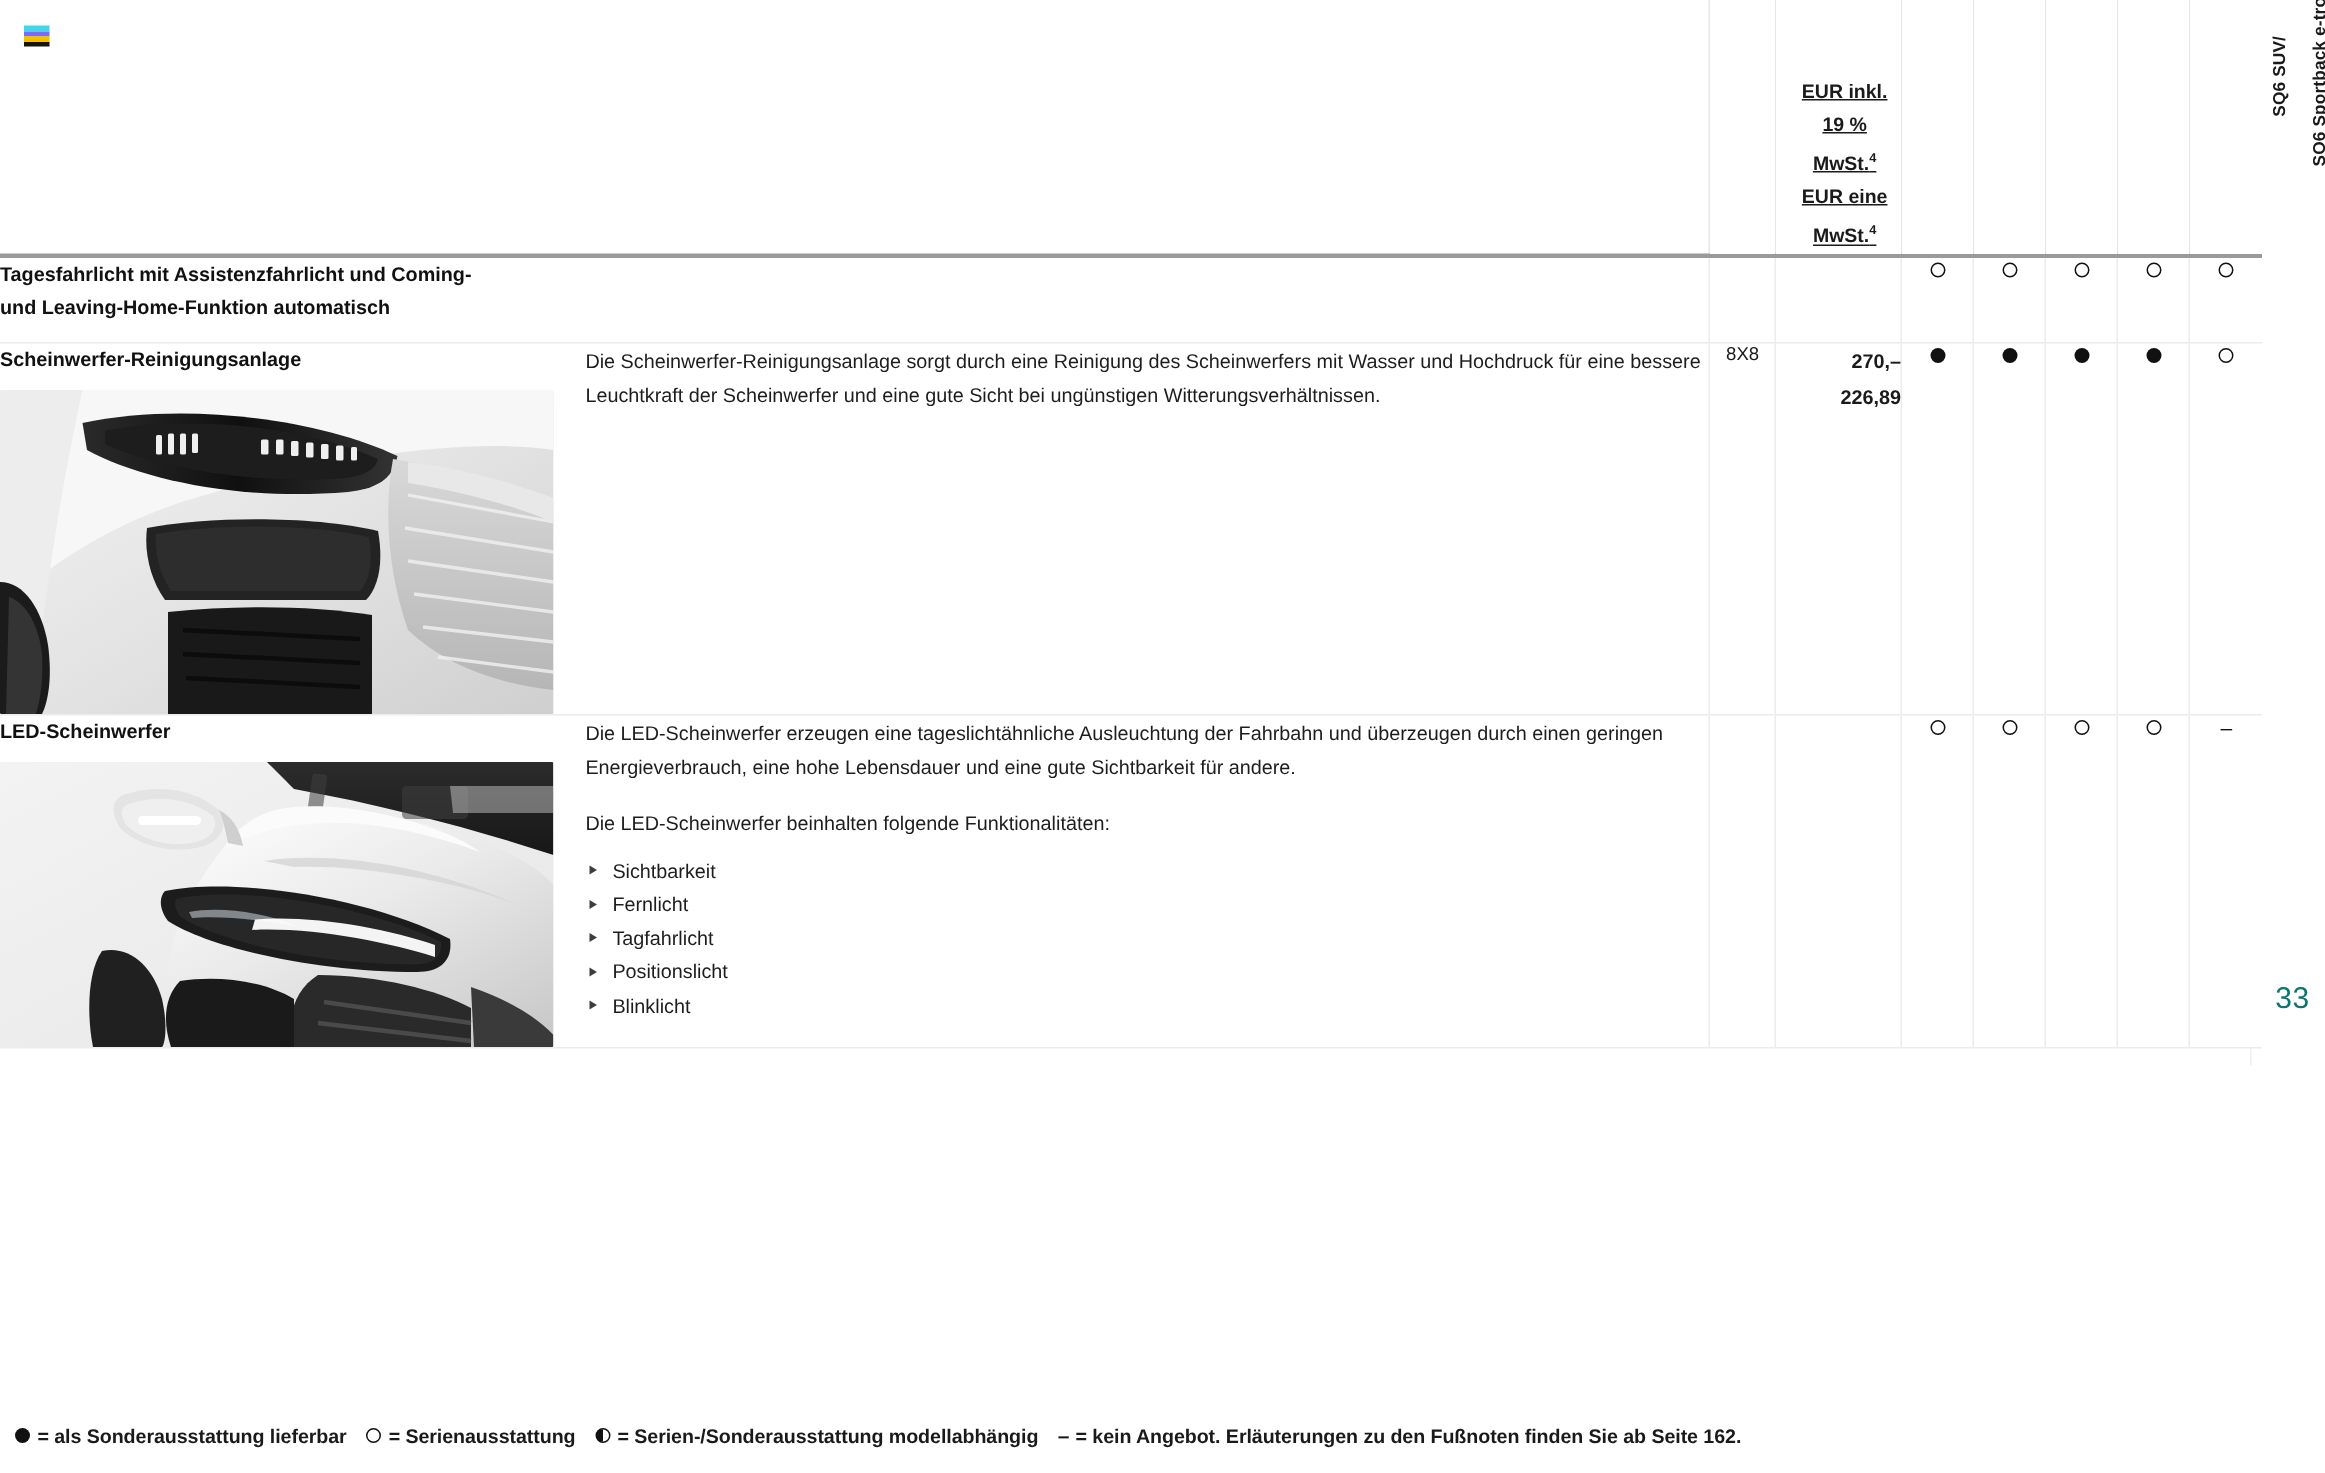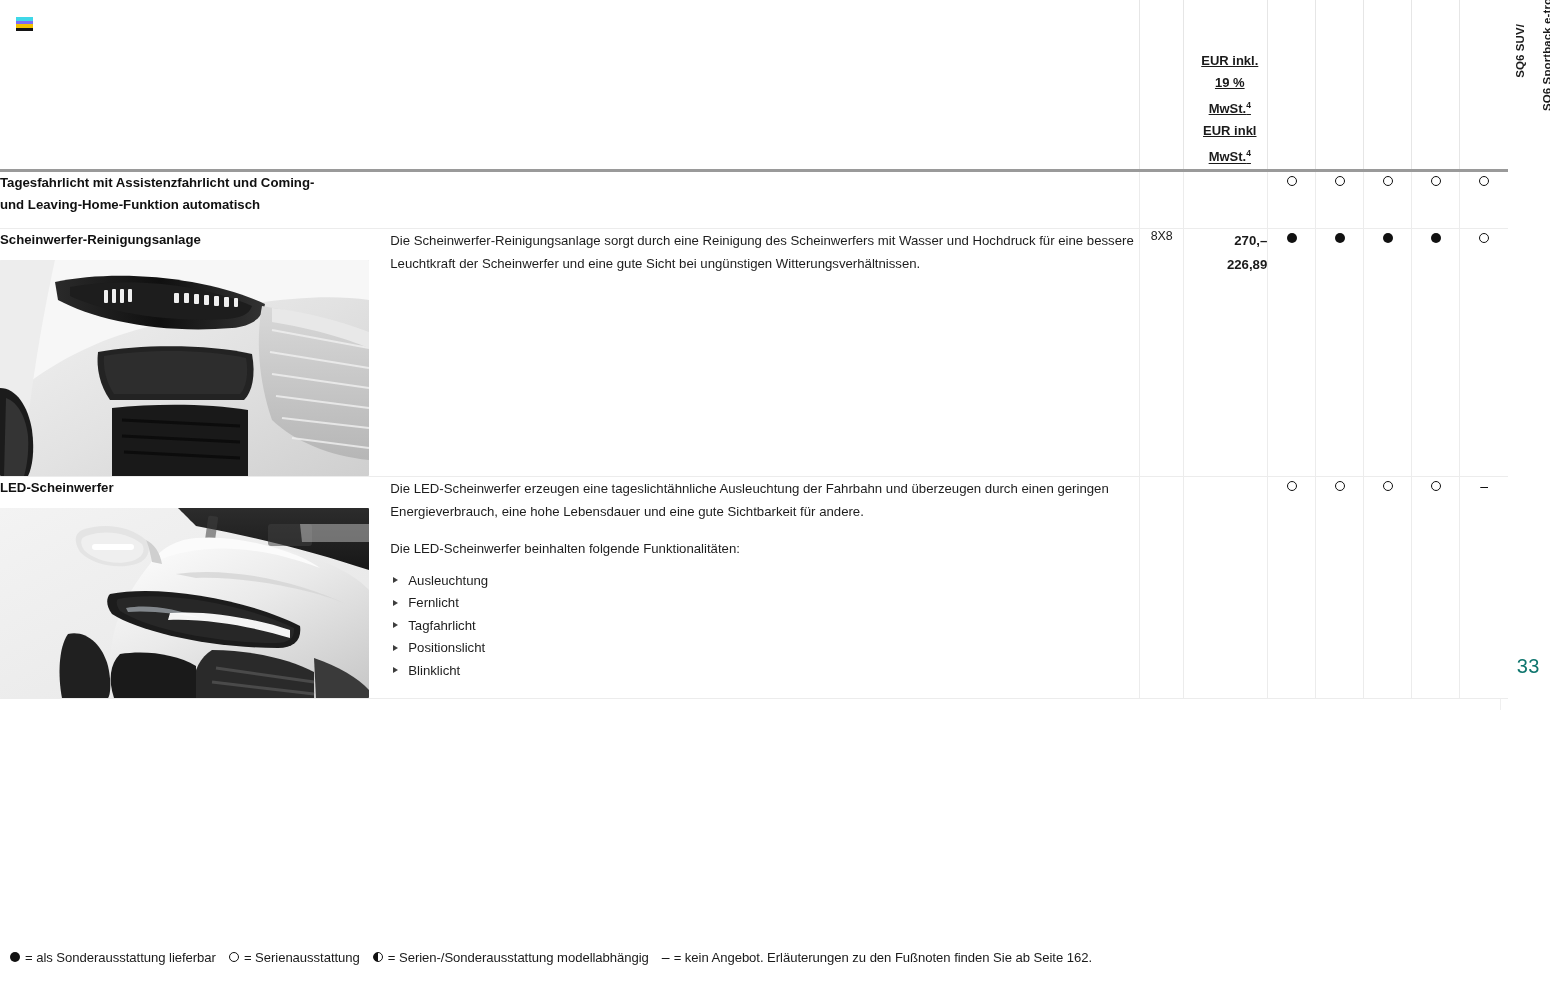--- a/index.html
+++ b/index.html
@@ -173,21 +173,21 @@
 
   .r-short { height: 58px; }
 
   
   #legend {
     position: absolute; left: 10px; bottom: 17px;
     font-size: 13.1px; color: #1a1a1a;
     display: flex; align-items: center;
     white-space: nowrap;
   }
-  #legend .lg { display: inline-flex; align-items: center; margin-right: 13px; }
+  #legend .lg { display: inline-flex; align-items: center; margin-right: 13px; font-weight: bold; }
   #legend .lg .mark { margin-right: 5px; }
   #legend .txt { letter-spacing: -.05px; }
   #legend .dash-lg { margin-right: 4px; font-size: 14px; }
 </style>
 </head>
 <body>
 
 <div id="corner-marker">
   <i></i>
   <i></i>
@@ -216,21 +216,21 @@
       <th class="hdr-blank"></th>
       <th class="hdr-cell">
         <div class="hdr-rot">
             <span class="plain">Bestellschlüssel</span>
           </div>
       </th>
       <th class="hdr-cell">
         <div class="hdr-price">
           <div class="b">EUR inkl.</div>
           <div class="b"><span>19 % MwSt.</span><sup>4</sup></div>
-          <div>EUR inkl</div>
+          <div>EUR eine</div>
           <div><span>MwSt.</span><sup>4</sup></div>
         </div>
       </th>
       <th class="hdr-cell">
         <div class="hdr-rot">
             <span class="bold"><span>Q6 SUV/Q6 Sportback</span><br><span>e-tron</span></span>
           </div>
       </th>
       <th class="hdr-cell">
         <div class="hdr-rot">
@@ -394,21 +394,21 @@
             <path d="M314 150 C338 158 358 170 369 182 L369 190 L316 190 Z" fill="#3a3a3a"></path>
             <path d="M120 146 C146 142 176 146 196 158 L196 190 L114 190 C108 172 110 156 120 146 Z" fill="#1a1a1a"></path>
             <path d="M68 126 C86 122 102 136 108 158 C112 176 110 188 108 190 L62 190 C58 170 58 140 68 126 Z" fill="#202020"></path>
           </svg>
         </div>
       </td>
       <td class="cell-desc">
         <p class="desc">Die LED-Scheinwerfer erzeugen eine tageslichtähnliche Ausleuchtung der Fahrbahn und überzeugen durch einen geringen Energieverbrauch, eine hohe Lebensdauer und eine gute Sichtbarkeit für andere.</p>
         <p class="desc tight">Die LED-Scheinwerfer beinhalten folgende Funktionalitäten:</p>
         <ul class="features">
-          <li><span class="tri"></span><span>Ausleuchtung</span></li>
+          <li><span class="tri"></span><span>Sichtbarkeit</span></li>
           <li><span class="tri"></span><span>Fernlicht</span></li>
           <li><span class="tri"></span><span>Tagfahrlicht</span></li>
           <li><span class="tri"></span><span>Positionslicht</span></li>
           <li><span class="tri"></span><span>Blinklicht</span></li>
         </ul>
       </td>
       <td class="row-cell cell-key"></td>
       <td class="row-cell cell-price"></td>
       <td class="row-cell cell-mark"><span class="mark open"></span></td>
       <td class="row-cell cell-mark"><span class="mark open"></span></td>

